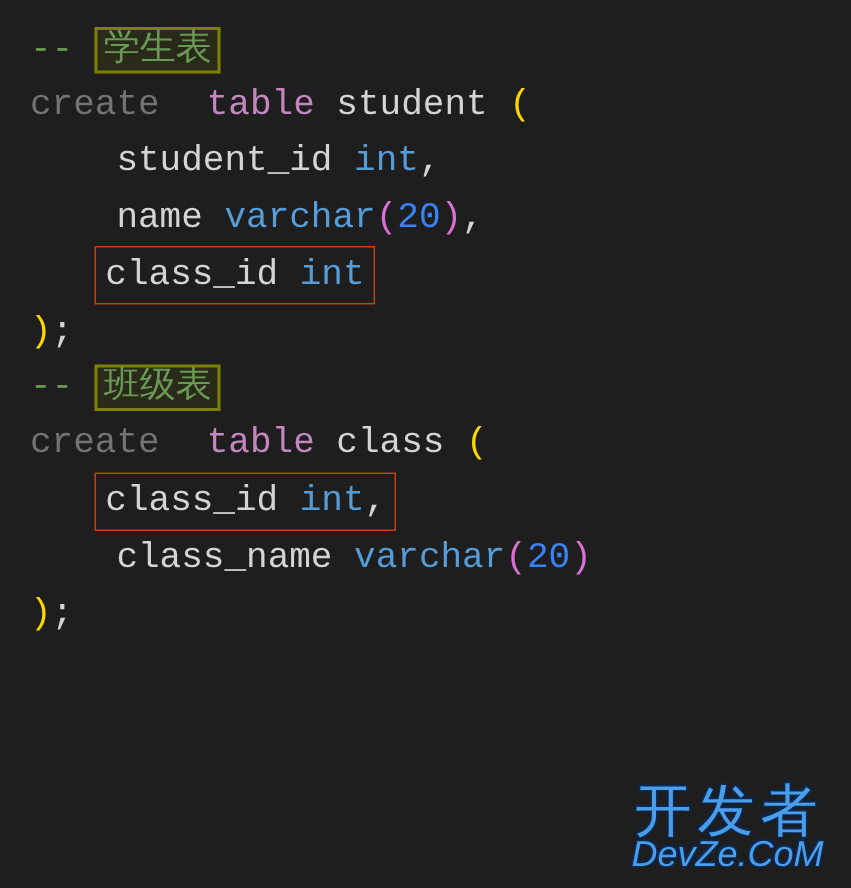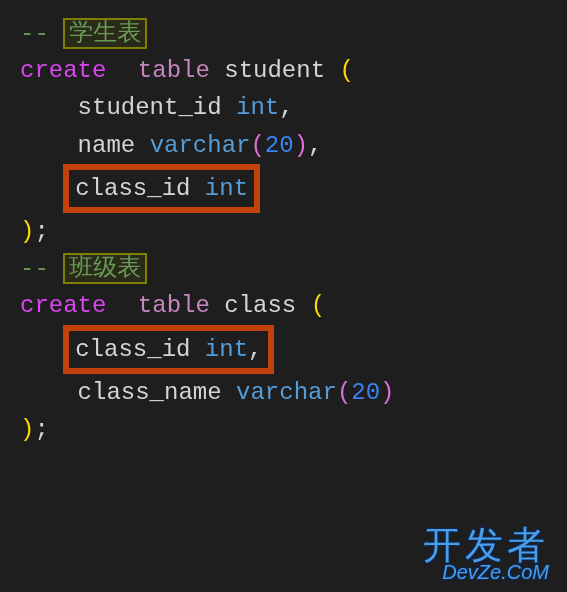--- a/index.html
+++ b/index.html
@@ -19,21 +19,21 @@
       color: #d4d4d4;
     }
     .code-line {
       white-space: pre;
       position: relative;
     }
     .comment {
       color: #6a9955;
     }
     .keyword1 {
-      color: #d946ef;
+      color: #737373;
     }
     .keyword2 {
       color: #c586c0;
       margin-left: 17px;
     }
     .identifier {
       color: #d4d4d4;
     }
     .type {
       color: #569cd6;
@@ -49,41 +49,41 @@
     }
     .comma {
       color: #d4d4d4;
     }
     .highlight-box-green {
       border: 2px solid #808000;
       background: rgba(128,128,0,0.12);
       padding: 0 4px;
     }
     .highlight-box-red {
-      border: 6px solid #c2410c;
+      border: 1px solid #c2410c;
       padding: 0 6px;
       display: inline-block;
     }
     .watermark {
       position: absolute;
       right: 18px;
       bottom: 10px;
       text-align: right;
       line-height: 1;
     }
     .watermark .line1 {
       font-family: 'SimHei', 'Microsoft YaHei', sans-serif;
       font-size: 38px;
       color: #4a9de8;
       text-shadow: 1px 1px 0 #0d2850, -1px -1px 0 #0d2850, 1px -1px 0 #0d2850, -1px 1px 0 #0d2850;
       letter-spacing: 4px;
     }
     .watermark .line2 {
       font-family: Arial, sans-serif;
-      font-size: 20px;
+      font-size: 24px;
       color: #4a9de8;
       font-style: italic;
       text-shadow: 1px 1px 0 #0d2850, -1px -1px 0 #0d2850, 1px -1px 0 #0d2850, -1px 1px 0 #0d2850;
       margin-top: -2px;
     }
   </style>
 </head>
 <body>
 
 <div class="code-container">

